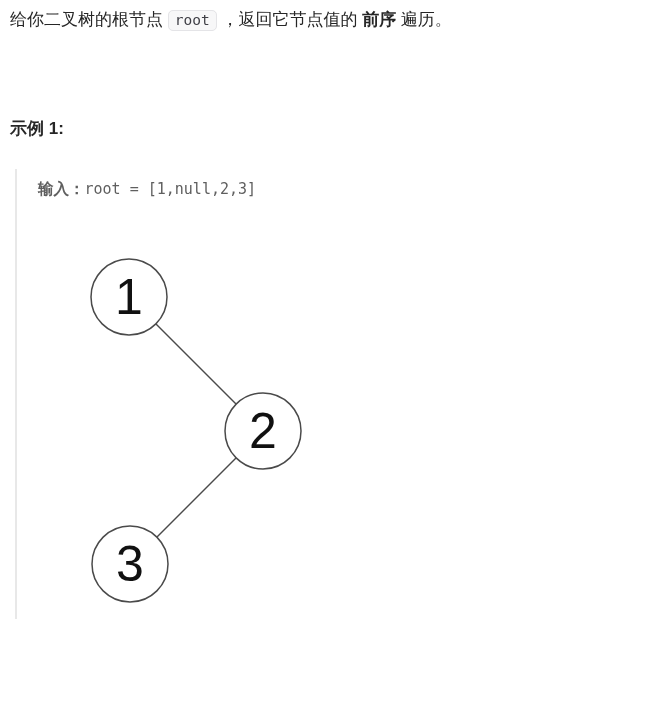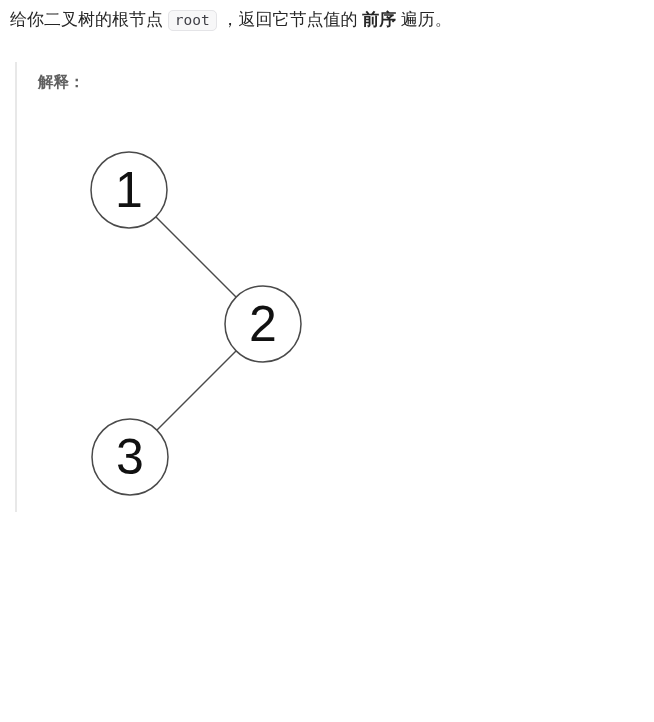--- a/index.html
+++ b/index.html
@@ -63,26 +63,27 @@
 <div class="page">
 
   <p class="statement">
     <span>给你二叉树的根节点</span>
     <code class="code-pill">root</code>
     <span>，返回它节点值的</span>
     <strong>前序</strong>
     <span>遍历。</span>
   </p>
 
+  <p class="example-heading">示例 1:</p>
 
   <div class="example-block">
 
+    <p class="io-line"><strong>输入：</strong><span>root = [1,null,2,3]</span></p>
 
 
-    <p class="io-line"><strong>解释：</strong></p>
 
     <svg class="tree-svg" width="330" height="378" viewBox="0 0 330 378" xmlns="http://www.w3.org/2000/svg">
         <line x1="91" y1="56" x2="225" y2="190" stroke="#4a4a4a" stroke-width="1.4"></line>
         <line x1="225" y1="190" x2="92" y2="323" stroke="#4a4a4a" stroke-width="1.4"></line>
         <circle cx="91" cy="56" r="38" fill="#ffffff" stroke="#4a4a4a" stroke-width="1.5"></circle>
         <text x="91" y="56" text-anchor="middle" dominant-baseline="central" fill="#111111">1</text>
         <circle cx="225" cy="190" r="38" fill="#ffffff" stroke="#4a4a4a" stroke-width="1.5"></circle>
         <text x="225" y="190" text-anchor="middle" dominant-baseline="central" fill="#111111">2</text>
         <circle cx="92" cy="323" r="38" fill="#ffffff" stroke="#4a4a4a" stroke-width="1.5"></circle>
         <text x="92" y="323" text-anchor="middle" dominant-baseline="central" fill="#111111">3</text>

